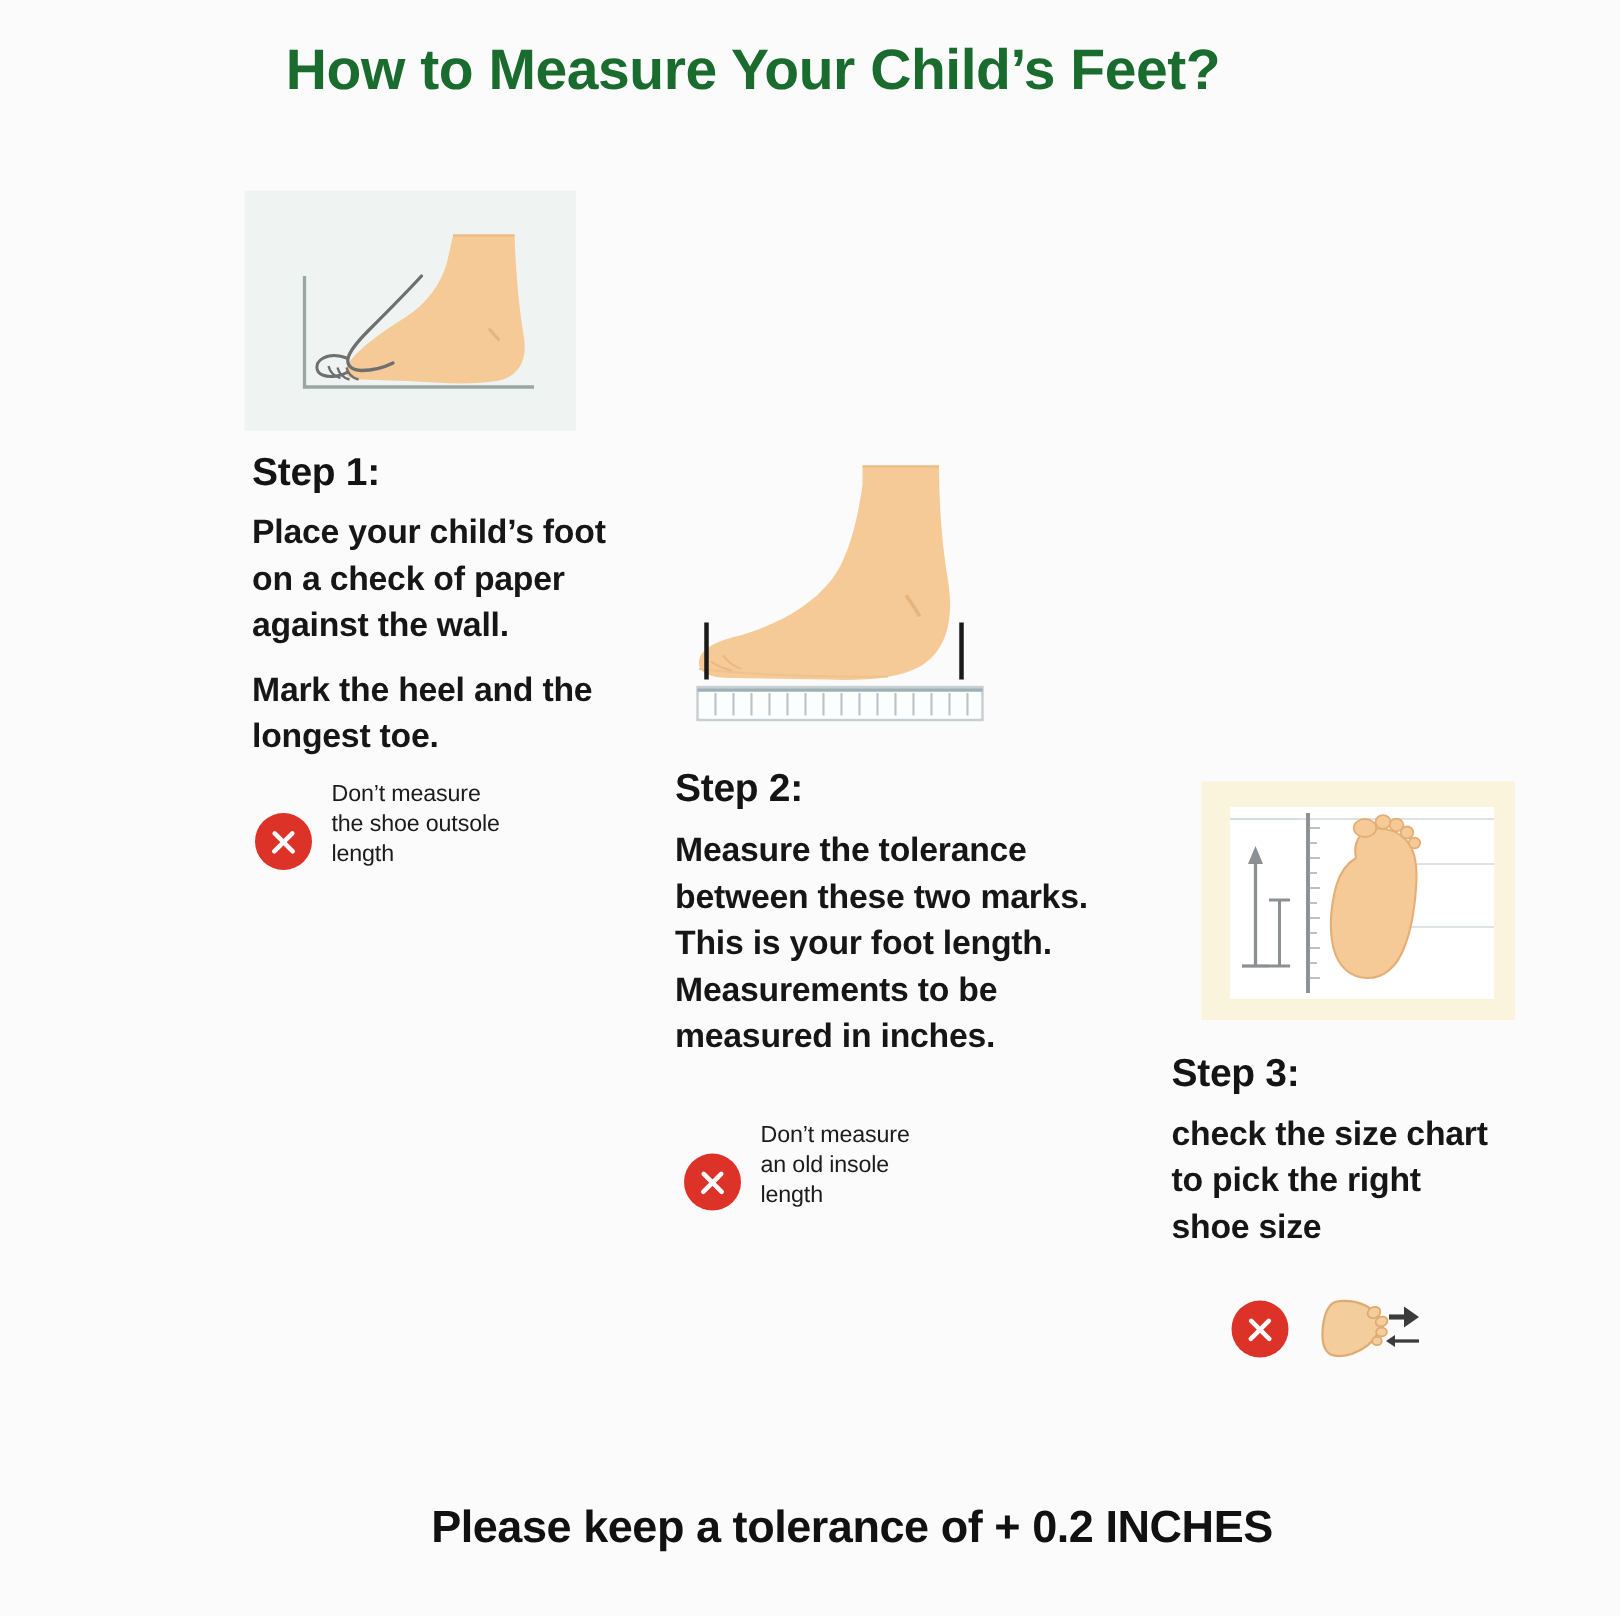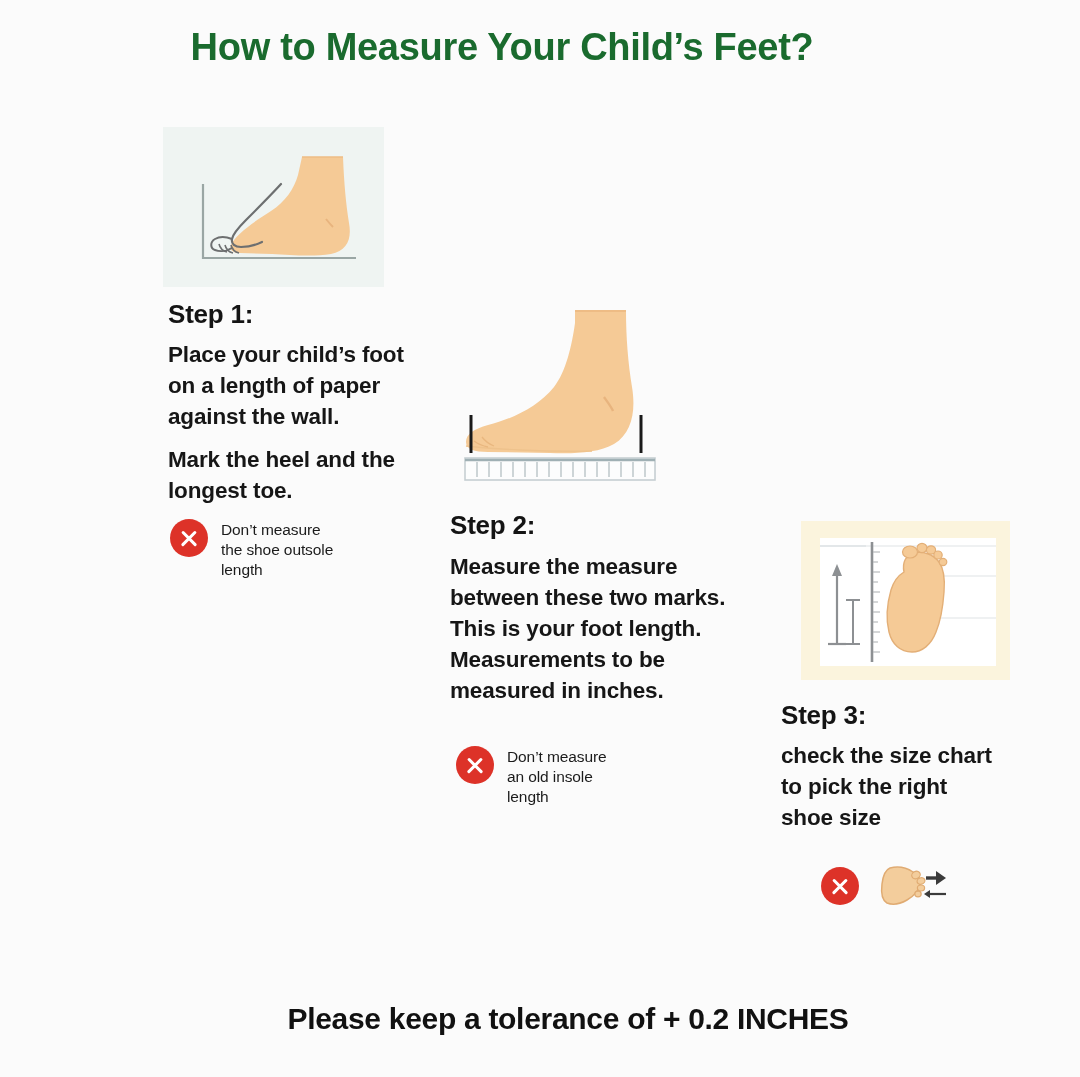--- a/index.html
+++ b/index.html
@@ -49,21 +49,21 @@
   }
   .step-body p {
     margin: 0;
     font-weight: bold;
   }
 
   
   .warn {
     position: absolute;
     display: flex;
-    align-items: flex-start;
+    align-items: flex-end;
   }
   .warn-circle {
     width: 38px;
     height: 38px;
     border-radius: 50%;
     background: #dd3228;
     flex: 0 0 auto;
     position: relative;
   }
   .warn-circle::before,
@@ -202,21 +202,21 @@
       <path d="M56 117 C57 121 60 124 64 125" fill="none" stroke="#6d6f70" stroke-width="1.6"></path>
       <path d="M62 118 C63 122 66 125 70 126" fill="none" stroke="#6d6f70" stroke-width="1.6"></path>
       <path d="M68 118 C69 122 72 125 76 126" fill="none" stroke="#6d6f70" stroke-width="1.6"></path>
     </svg>
   </div>
 
   <div id="step1-text">
     <div class="step-heading">Step 1:</div>
     <div class="step-body" style="margin-top:9px;">
       <p>Place your child’s foot</p>
-      <p>on a length of paper</p>
+      <p>on a check of paper</p>
       <p>against the wall.</p>
       <p style="margin-top:12px;">Mark the heel and the</p>
       <p>longest toe.</p>
     </div>
   </div>
 
   <div class="warn" id="step1-warn">
     <div class="warn-circle"></div>
     <div class="warn-text">
       <p>Don’t measure</p>
@@ -261,21 +261,21 @@
         <line x1="169" y1="159" x2="169" y2="174"></line>
         <line x1="181" y1="159" x2="181" y2="174"></line>
         <line x1="193" y1="159" x2="193" y2="174"></line>
       </g>
     </svg>
   </div>
 
   <div id="step2-text">
     <div class="step-heading">Step 2:</div>
     <div class="step-body" style="margin-top:10px;">
-      <p>Measure the measure</p>
+      <p>Measure the tolerance</p>
       <p>between these two marks.</p>
       <p>This is your foot length.</p>
       <p>Measurements to be</p>
       <p>measured in inches.</p>
     </div>
   </div>
 
   <div class="warn" id="step2-warn">
     <div class="warn-circle"></div>
     <div class="warn-text">

